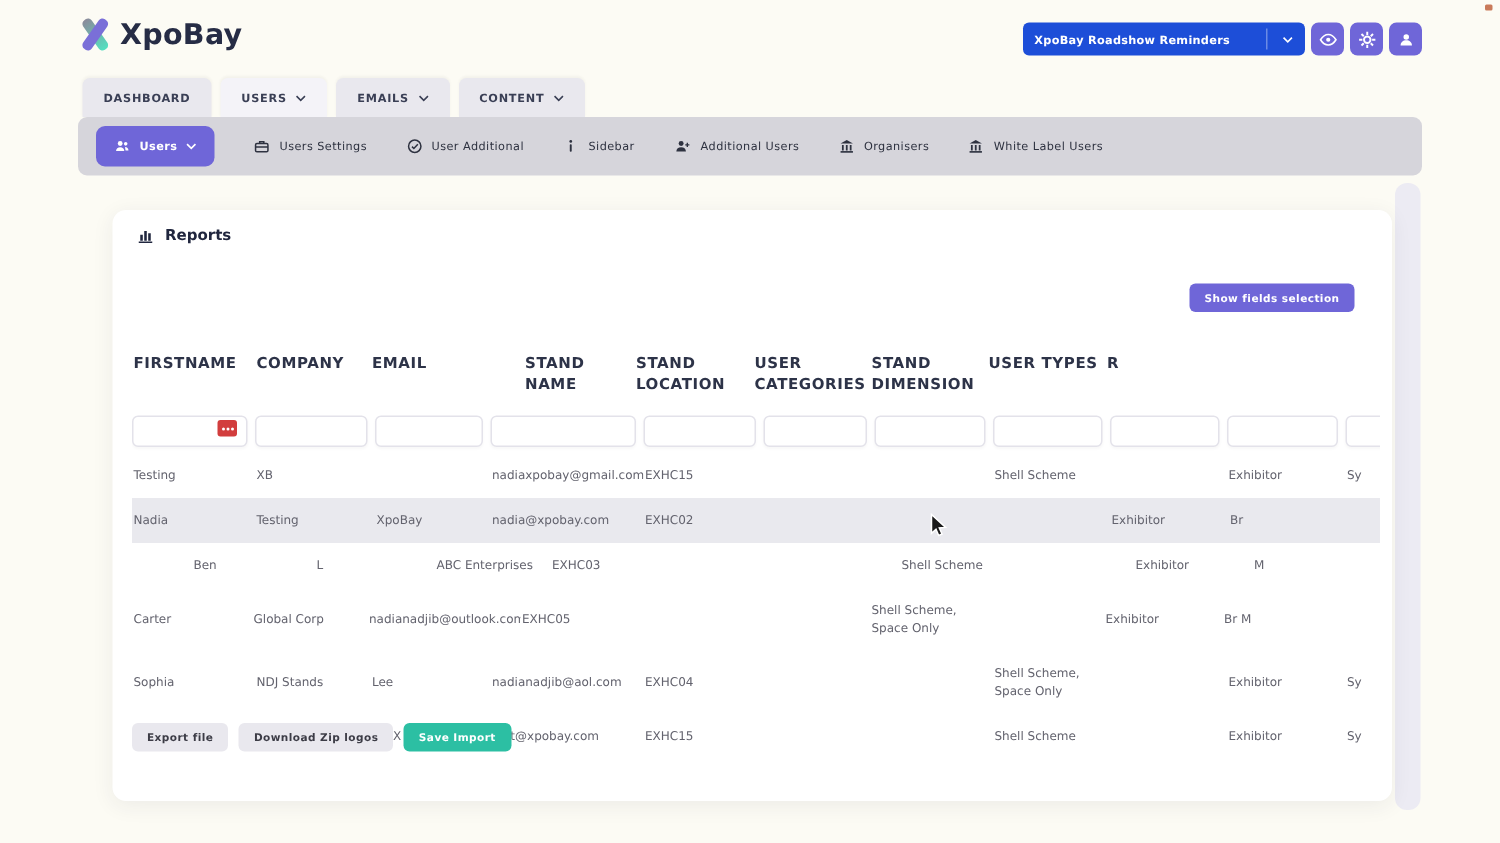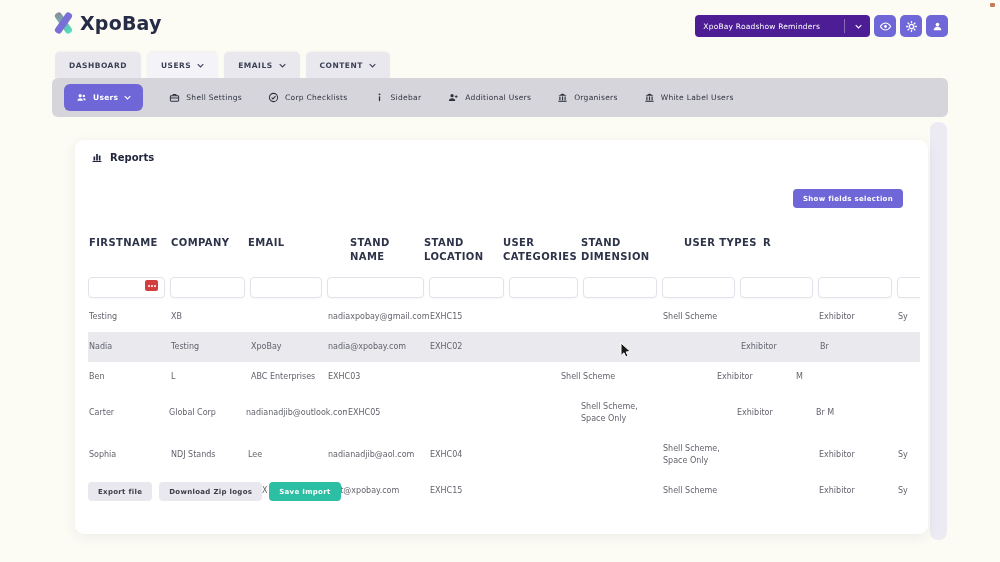--- a/index.html
+++ b/index.html
@@ -9,22 +9,22 @@
   
   .hdr { position:absolute; top:0; left:0; width:1000px; height:48px; }
   .brand { position:absolute; left:52px; top:12px; display:flex; align-items:center; gap:6px; }
   .logo-x { position:relative; width:22px; height:22px; }
   .logo-x .bar { position:absolute; width:7px; height:24px; border-radius:3px; top:-1px; }
   .logo-x .b1 { left:8px; background:#7a6fd8; transform:rotate(35deg); }
   .logo-x .b2 { left:8px; transform:rotate(-35deg); background:linear-gradient(180deg,#8b8b9b 0%,#55e0c0 100%); }
   .brand-name { font-size:19px; font-weight:bold; color:#262c45; letter-spacing:0.2px; }
 
   .hdr-actions { position:absolute; top:15px; right:52px; display:flex; gap:4px; align-items:center; }
-  .roadshow-btn { height:22px; background:#4c1d95; color:#fff; border:none; border-radius:4px;
-    font-size:7.5px; font-weight:normal; display:flex; align-items:center; padding:0 8px; gap:10px;
+  .roadshow-btn { height:22px; background:#1d4ed8; color:#fff; border:none; border-radius:4px;
+    font-size:7.5px; font-weight:bold; display:flex; align-items:center; padding:0 8px; gap:10px;
     font-family:inherit; letter-spacing:0.2px; cursor:pointer; }
   .roadshow-btn .divider { width:1px; height:14px; background:rgba(255,255,255,.35); margin-left:14px; }
   .icon-btn { width:22px; height:22px; background:#6f66d8; border:none; border-radius:5px;
     display:flex; align-items:center; justify-content:center; cursor:pointer; }
   .red-dot { position:absolute; left:990px; top:3px; width:5px; height:4px; background:#c97a5a; border-radius:1px; }
 
   
   .tabs { position:absolute; left:55px; top:52px; display:flex; gap:6px; }
   .tab { height:26px; padding:0 14px; background:#e9e8ee; border:none; border-radius:5px 5px 0 0;
     font-size:7.5px; font-weight:bold; color:#3a3f55; letter-spacing:0.5px; display:flex; gap:6px;
@@ -158,28 +158,28 @@
     <span>Users</span>
     <svg class="caret" width="7" viewBox="0 0 10 6">
         <path d="M1 1l4 4 4-4" stroke="#fff" stroke-width="1.6" fill="none"></path>
       </svg>
   </button>
   <button class="subnav-item">
     <svg width="11" height="11" viewBox="0 0 24 24">
       <rect x="3" y="8" width="18" height="12" rx="2" fill="none" stroke="#2e3240" stroke-width="2.2"></rect>
       <path d="M9 8V5.5h6V8M3 13h18" stroke="#2e3240" stroke-width="2.2" fill="none"></path>
     </svg>
-    <span>Shell Settings</span>
+    <span>Users Settings</span>
   </button>
   <button class="subnav-item">
     <svg width="11" height="11" viewBox="0 0 24 24">
       <circle cx="12" cy="12" r="9" fill="none" stroke="#2e3240" stroke-width="2.2"></circle>
       <path d="M8 12.5l2.7 2.7L16.5 9" stroke="#2e3240" stroke-width="2.2" fill="none"></path>
     </svg>
-    <span>Corp Checklists</span>
+    <span>User Additional</span>
   </button>
   <button class="subnav-item">
     <svg width="11" height="11" viewBox="0 0 24 24">
       <circle cx="12" cy="5" r="2" fill="#2e3240"></circle>
         <rect x="10.6" y="9" width="2.8" height="11" rx="1.2" fill="#2e3240"></rect>
     </svg>
     <span>Sidebar</span>
   </button>
   <button class="subnav-item">
     <svg width="12" height="11" viewBox="0 0 24 24">
@@ -227,21 +227,21 @@
 
   <div class="table-wrap">
     <div class="trow" id="thead">
         <div class="th" style="width: 82px;">FIRSTNAME</div>
         <div class="th" style="width: 77px;">COMPANY</div>
         <div class="th" style="width: 102px;">EMAIL</div>
         <div class="th" style="width: 74px;">STAND NAME</div>
         <div class="th" style="width: 79px;">STAND LOCATION</div>
         <div class="th" style="width: 78px;">USER CATEGORIES</div>
         <div class="th" style="width: 78px;">STAND DIMENSION</div>
-        <div class="th" style="width: 79px; margin-left: 25px;">USER TYPES</div>
+        <div class="th" style="width: 79px;">USER TYPES</div>
         <div class="th" style="width: 40px;">R</div>
       </div>
     <div class="trow" id="tfilter">
         <div class="filter-cell" style="width: 82px;"><input class="filter-input" type="text" style=""><span class="autofill-icon">
             <i></i>
             <i></i>
             <i></i>
           </span></div>
         <div class="filter-cell" style="width: 80px;"><input class="filter-input" type="text" style=""></div>
         <div class="filter-cell" style="width: 77px;"><input class="filter-input" type="text" style=""></div>
@@ -274,21 +274,21 @@
           <div class="td" style="width: 77px;">XpoBay</div>
           <div class="td" style="width: 102px;">nadia@xpobay.com</div>
           <div class="td" style="width: 80px;">EXHC02</div>
           <div class="td" style="width: 74px;"></div>
           <div class="td" style="width: 79px;"></div>
           <div class="td" style="width: 78px;"></div>
           <div class="td" style="width: 79px;">Exhibitor</div>
           <div class="td" style="width: 40px;">Br</div>
         </div>
         <div class="drow">
-          <div class="td" style="width: 82px;">Ben</div>
+          <div class="td" style="width: 82px; margin-left: 40px;">Ben</div>
           <div class="td" style="width: 80px;">L</div>
           <div class="td" style="width: 77px;">ABC Enterprises</div>
           <div class="td" style="width: 80px;">EXHC03</div>
           <div class="td" style="width: 74px;"></div>
           <div class="td" style="width: 79px;"></div>
           <div class="td" style="width: 78px;">Shell Scheme</div>
           <div class="td" style="width: 78px;"></div>
           <div class="td" style="width: 79px;">Exhibitor</div>
           <div class="td" style="width: 40px;">M</div>
         </div>

